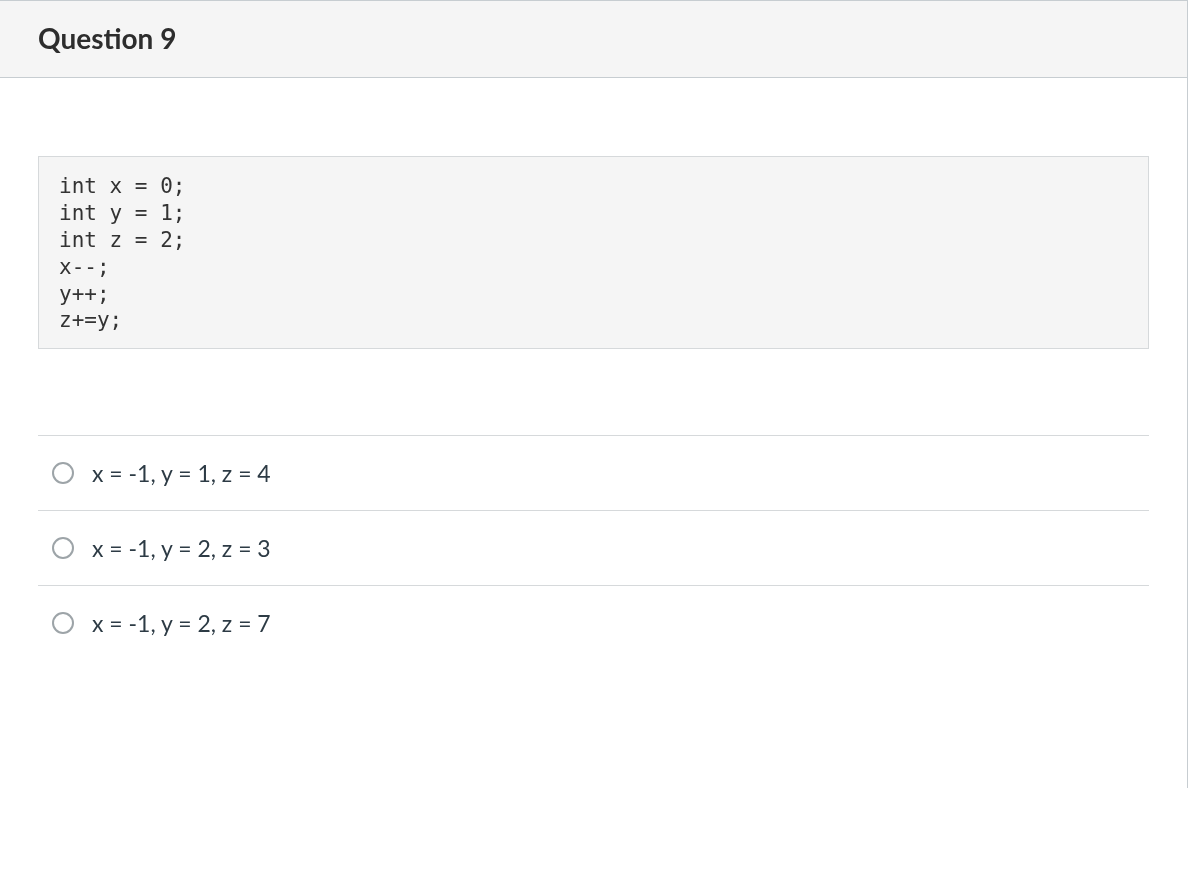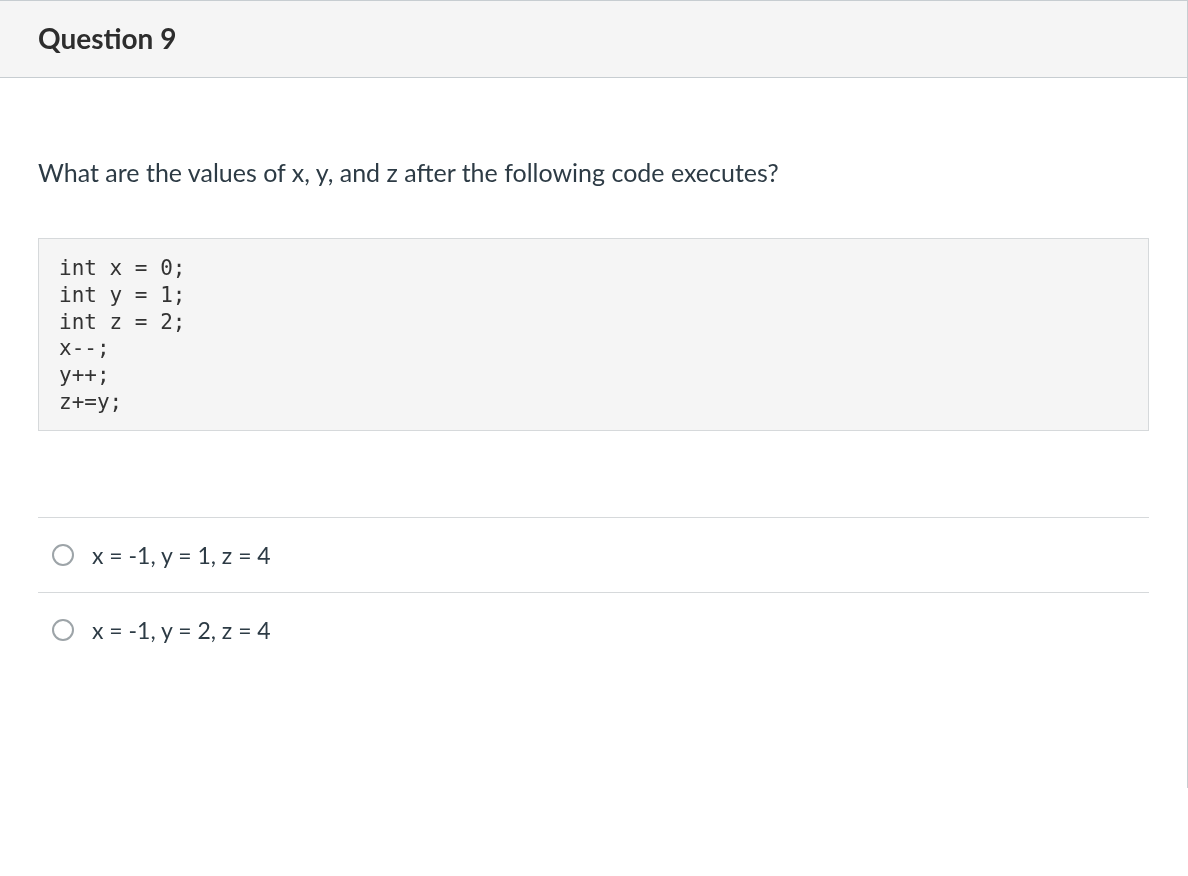--- a/index.html
+++ b/index.html
@@ -82,40 +82,43 @@
 <body>
 
 <div class="question-container">
 
   <div class="question-header">
     <span class="question-title">Question 9</span>
   </div>
 
   <div class="question-body">
 
-    <div class="prompt">What are the values of x, y, and z after the following code executes?</div>
 
     <div class="code-block">int x = 0;
 int y = 1;
 int z = 2;
 x--;
 y++;
 z+=y;</div>
 
     <div class="answers">
 
       <div class="answer-row">
         <span class="radio"></span>
         <span class="answer-text">x = -1, y = 1, z = 4</span>
       </div>
 
+      <div class="answer-row">
+        <span class="radio"></span>
+        <span class="answer-text">x = -1, y = 2, z = 3</span>
+      </div>
 
 
       <div class="answer-row">
         <span class="radio"></span>
-        <span class="answer-text">x = -1, y = 2, z = 4</span>
+        <span class="answer-text">x = -1, y = 2, z = 7</span>
       </div>
 
     </div>
 
   </div>
 
 </div>
 
 </body></html>

